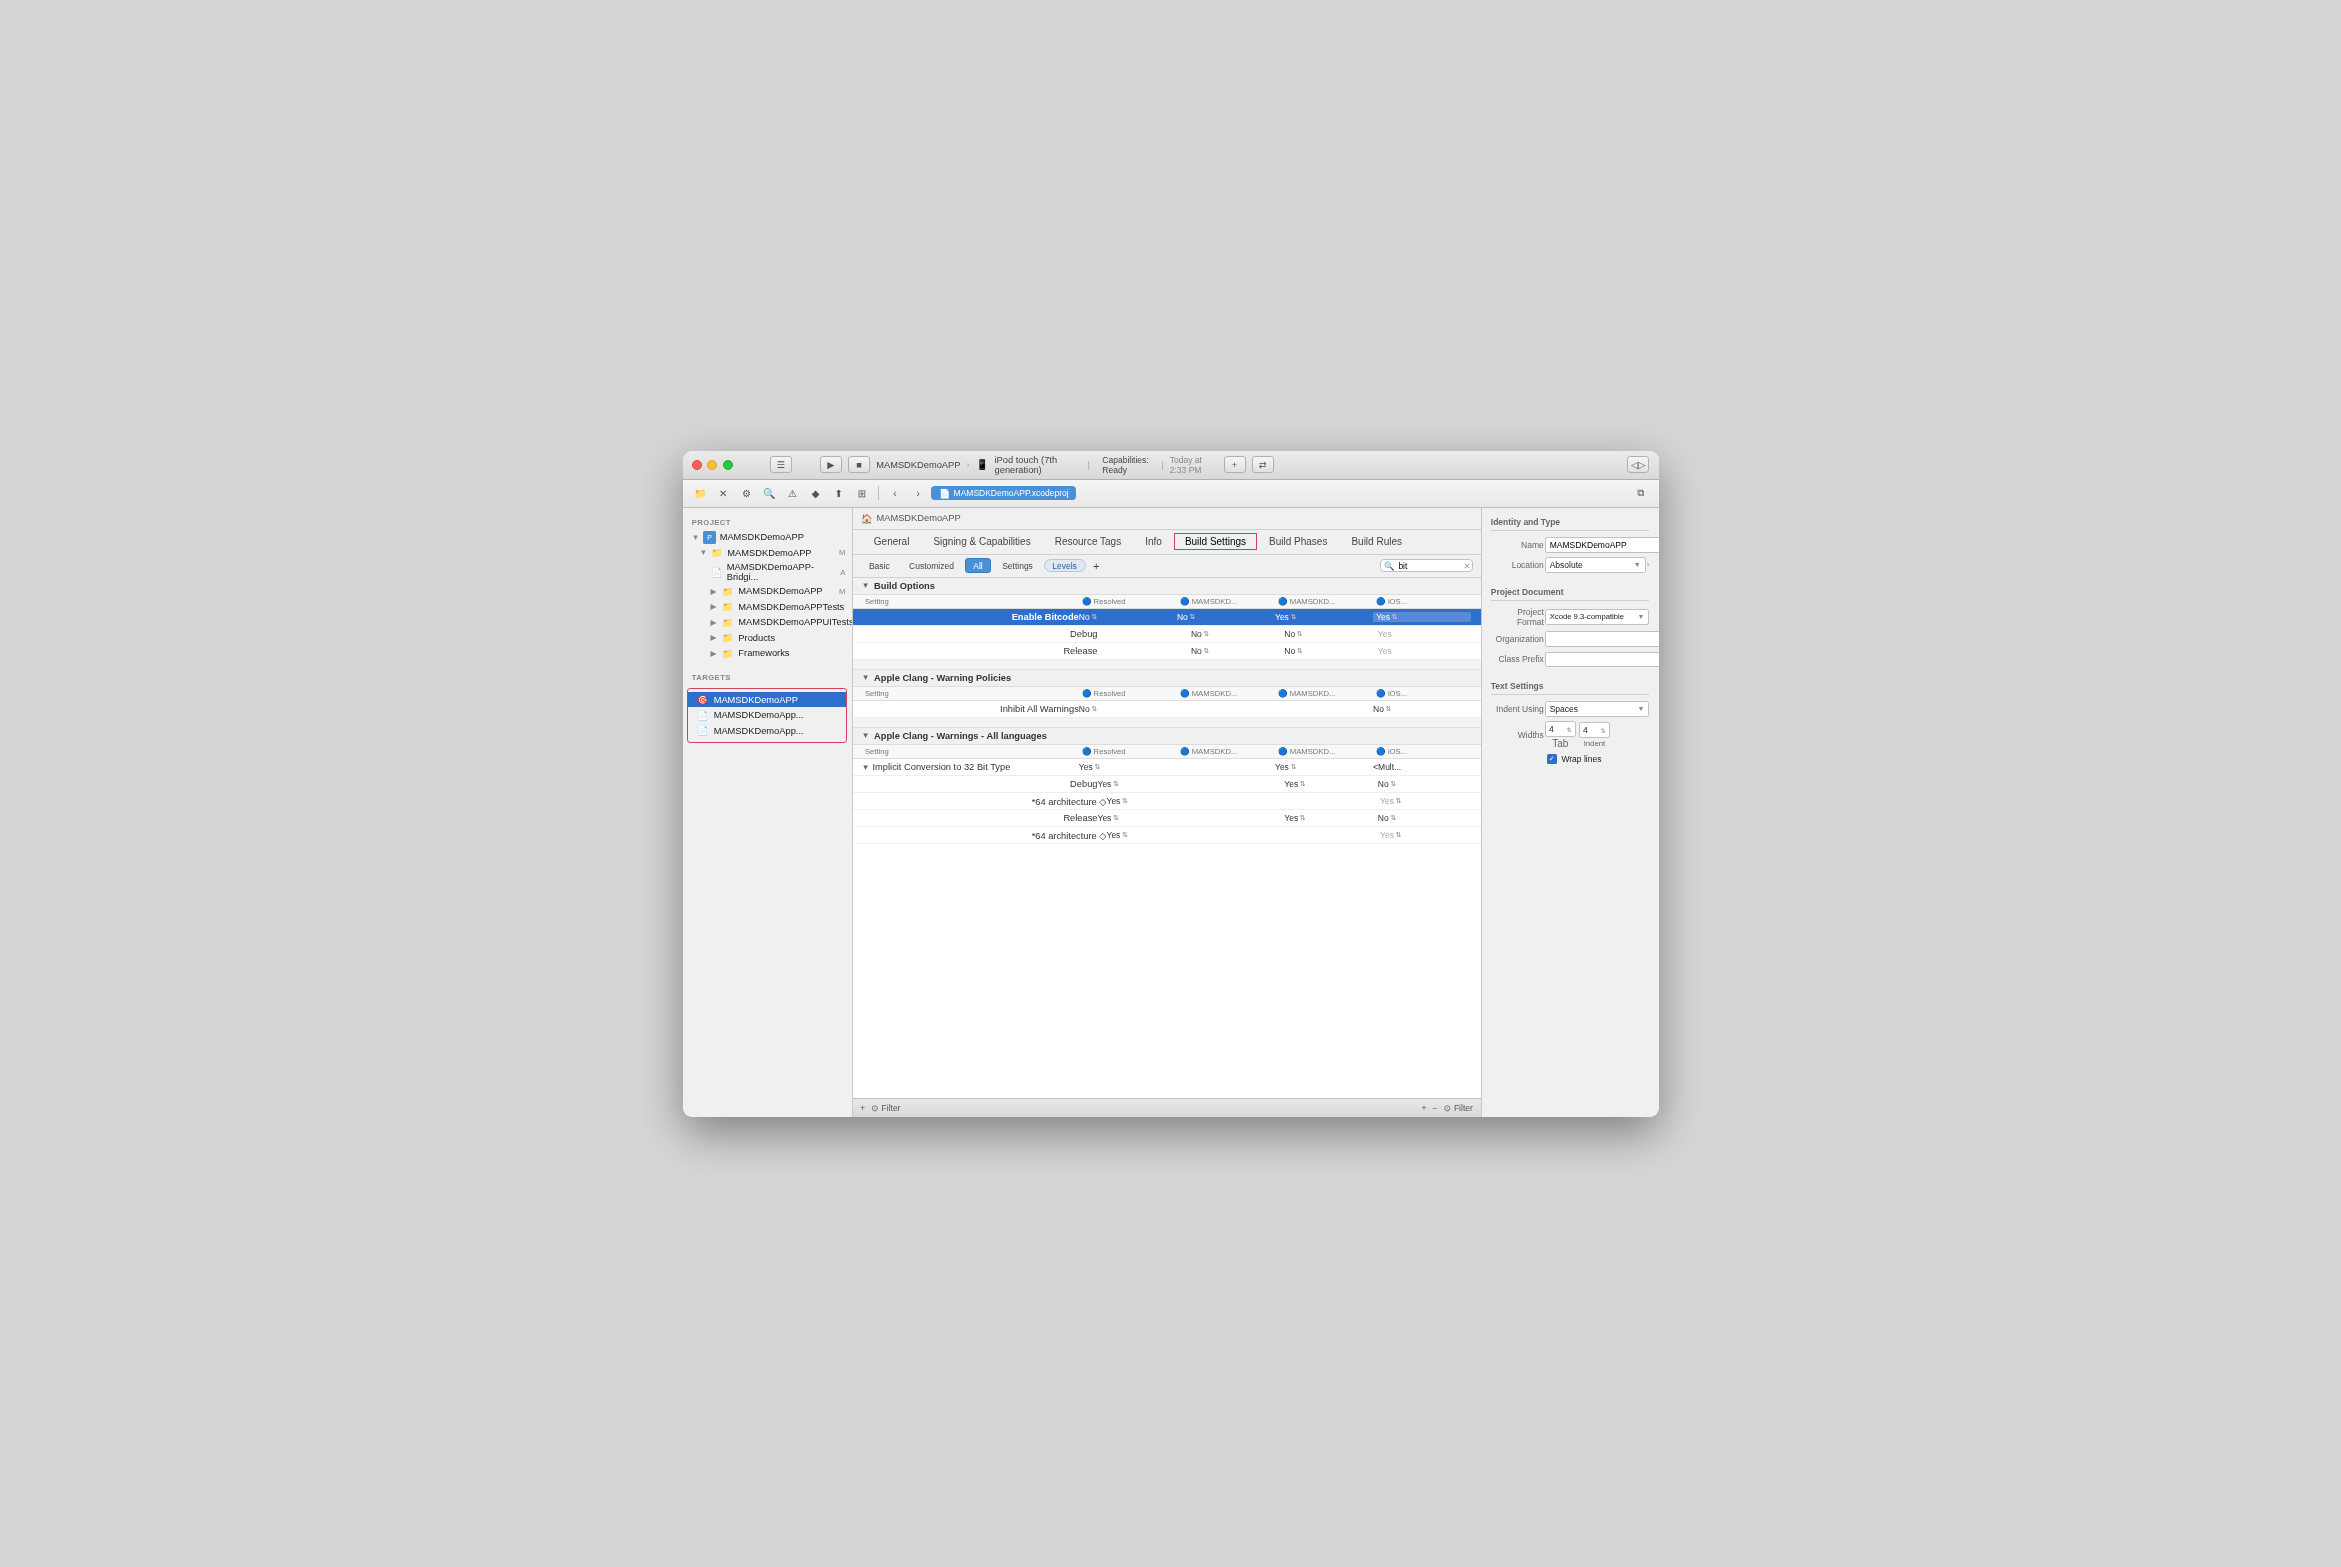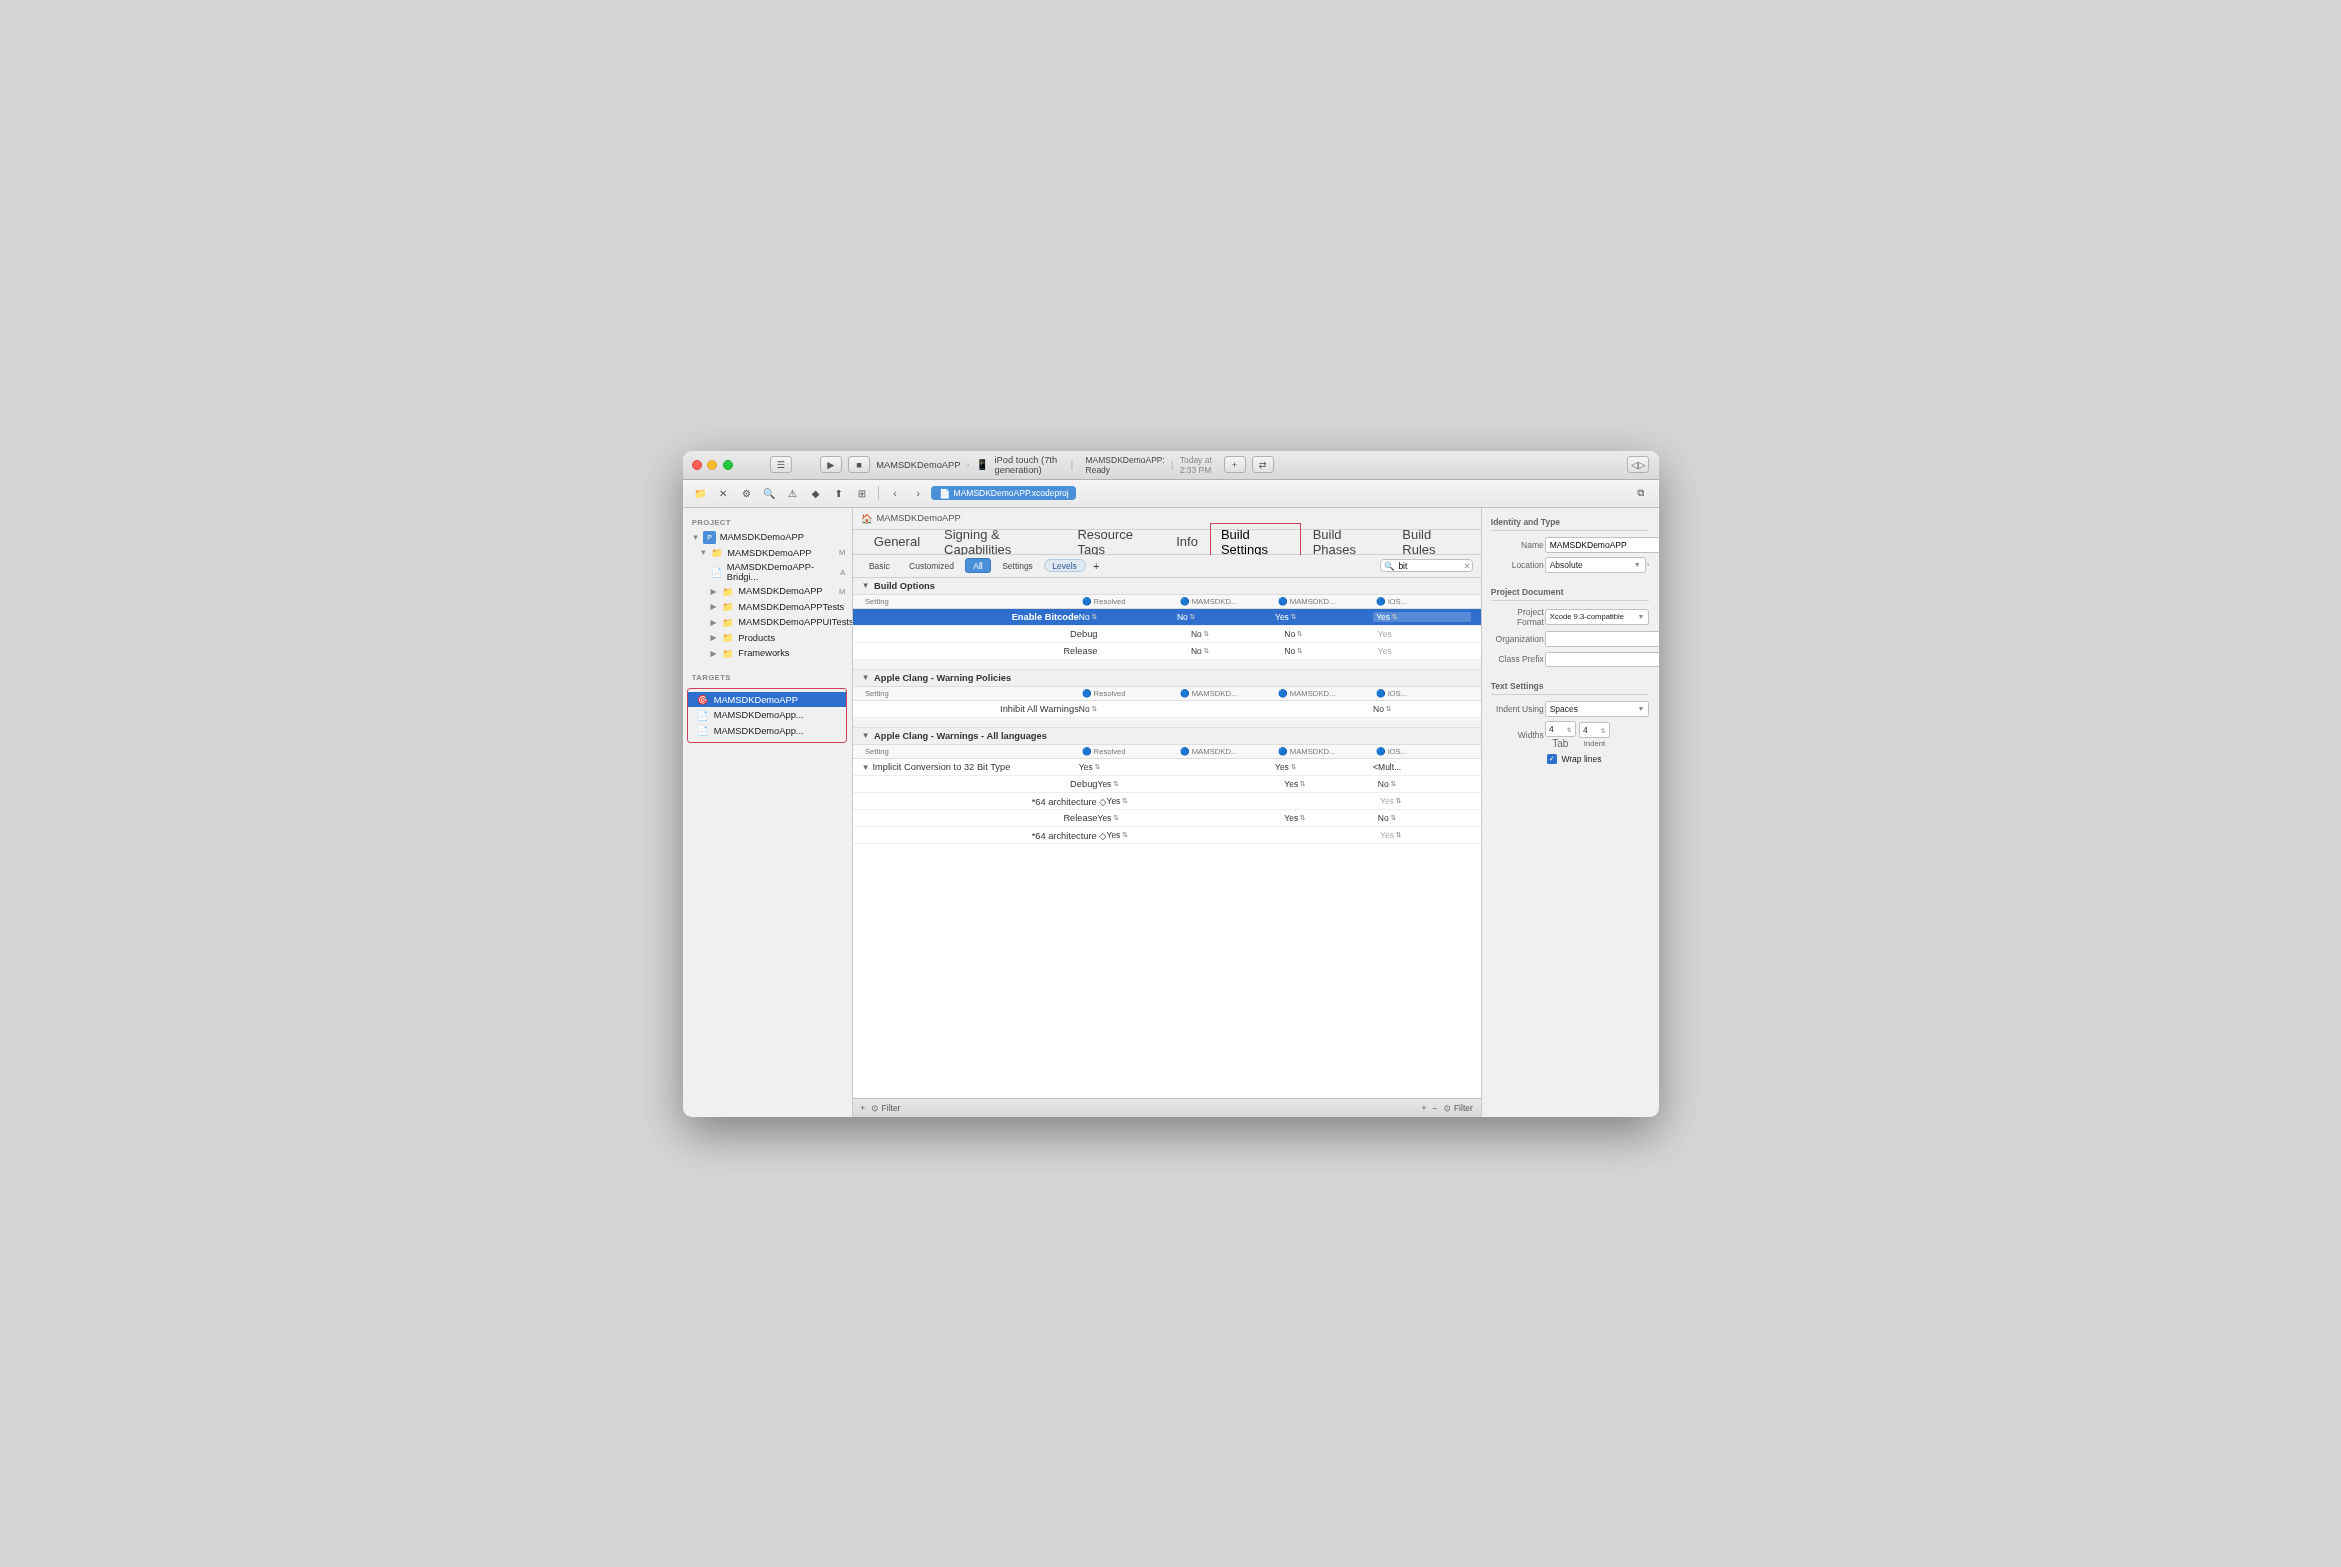--- a/index.html
+++ b/index.html
@@ -160,21 +160,21 @@
       background: #f0f0f0;
       border-bottom: 0.8px solid #d0d0d0;
       display: flex;
       align-items: center;
       padding: 0 9.3px;
       gap: 0;
       flex-shrink: 0;
     }
     .tab-btn {
       padding: 3.1px 11px;
-      font-size: 13px;
+      font-size: 10px;
       color: #444;
       cursor: pointer;
       border: 0.8px solid transparent;
       border-radius: 4.6px 4.6px 0 0;
       background: transparent;
     }
     .tab-btn.highlighted {
       border: 1.5px solid #d0405a;
       border-radius: 0;
       color: #000;
@@ -394,21 +394,21 @@
     <div class="titlebar-btn">☰</div>
     <div style="flex:0 0 15.5px"></div>
     <div class="titlebar-btn">▶</div>
     <div class="titlebar-btn">■</div>
     <div class="titlebar-center">
       <span>MAMSDKDemoAPP</span>
       <span style="color:#aaa">›</span>
       <span style="font-size:10px">📱</span>
       <span>iPod touch (7th generation)</span>
       <span style="color:#aaa; margin:0 6.2px">|</span>
-      <span style="font-size:8.5px">MAMSDKDemoAPP: Ready</span>
+      <span style="font-size:8.5px">Capabilities: Ready</span>
       <span style="color:#aaa">|</span>
       <span style="color:#888; font-size:8.5px">Today at 2:33 PM</span>
     </div>
     <div class="titlebar-btn">+</div>
     <div class="titlebar-btn">⇄</div>
     <div style="flex:1"></div>
     <div class="titlebar-btn">◁▷</div>
   </div>
 
   <div class="toolbar">

